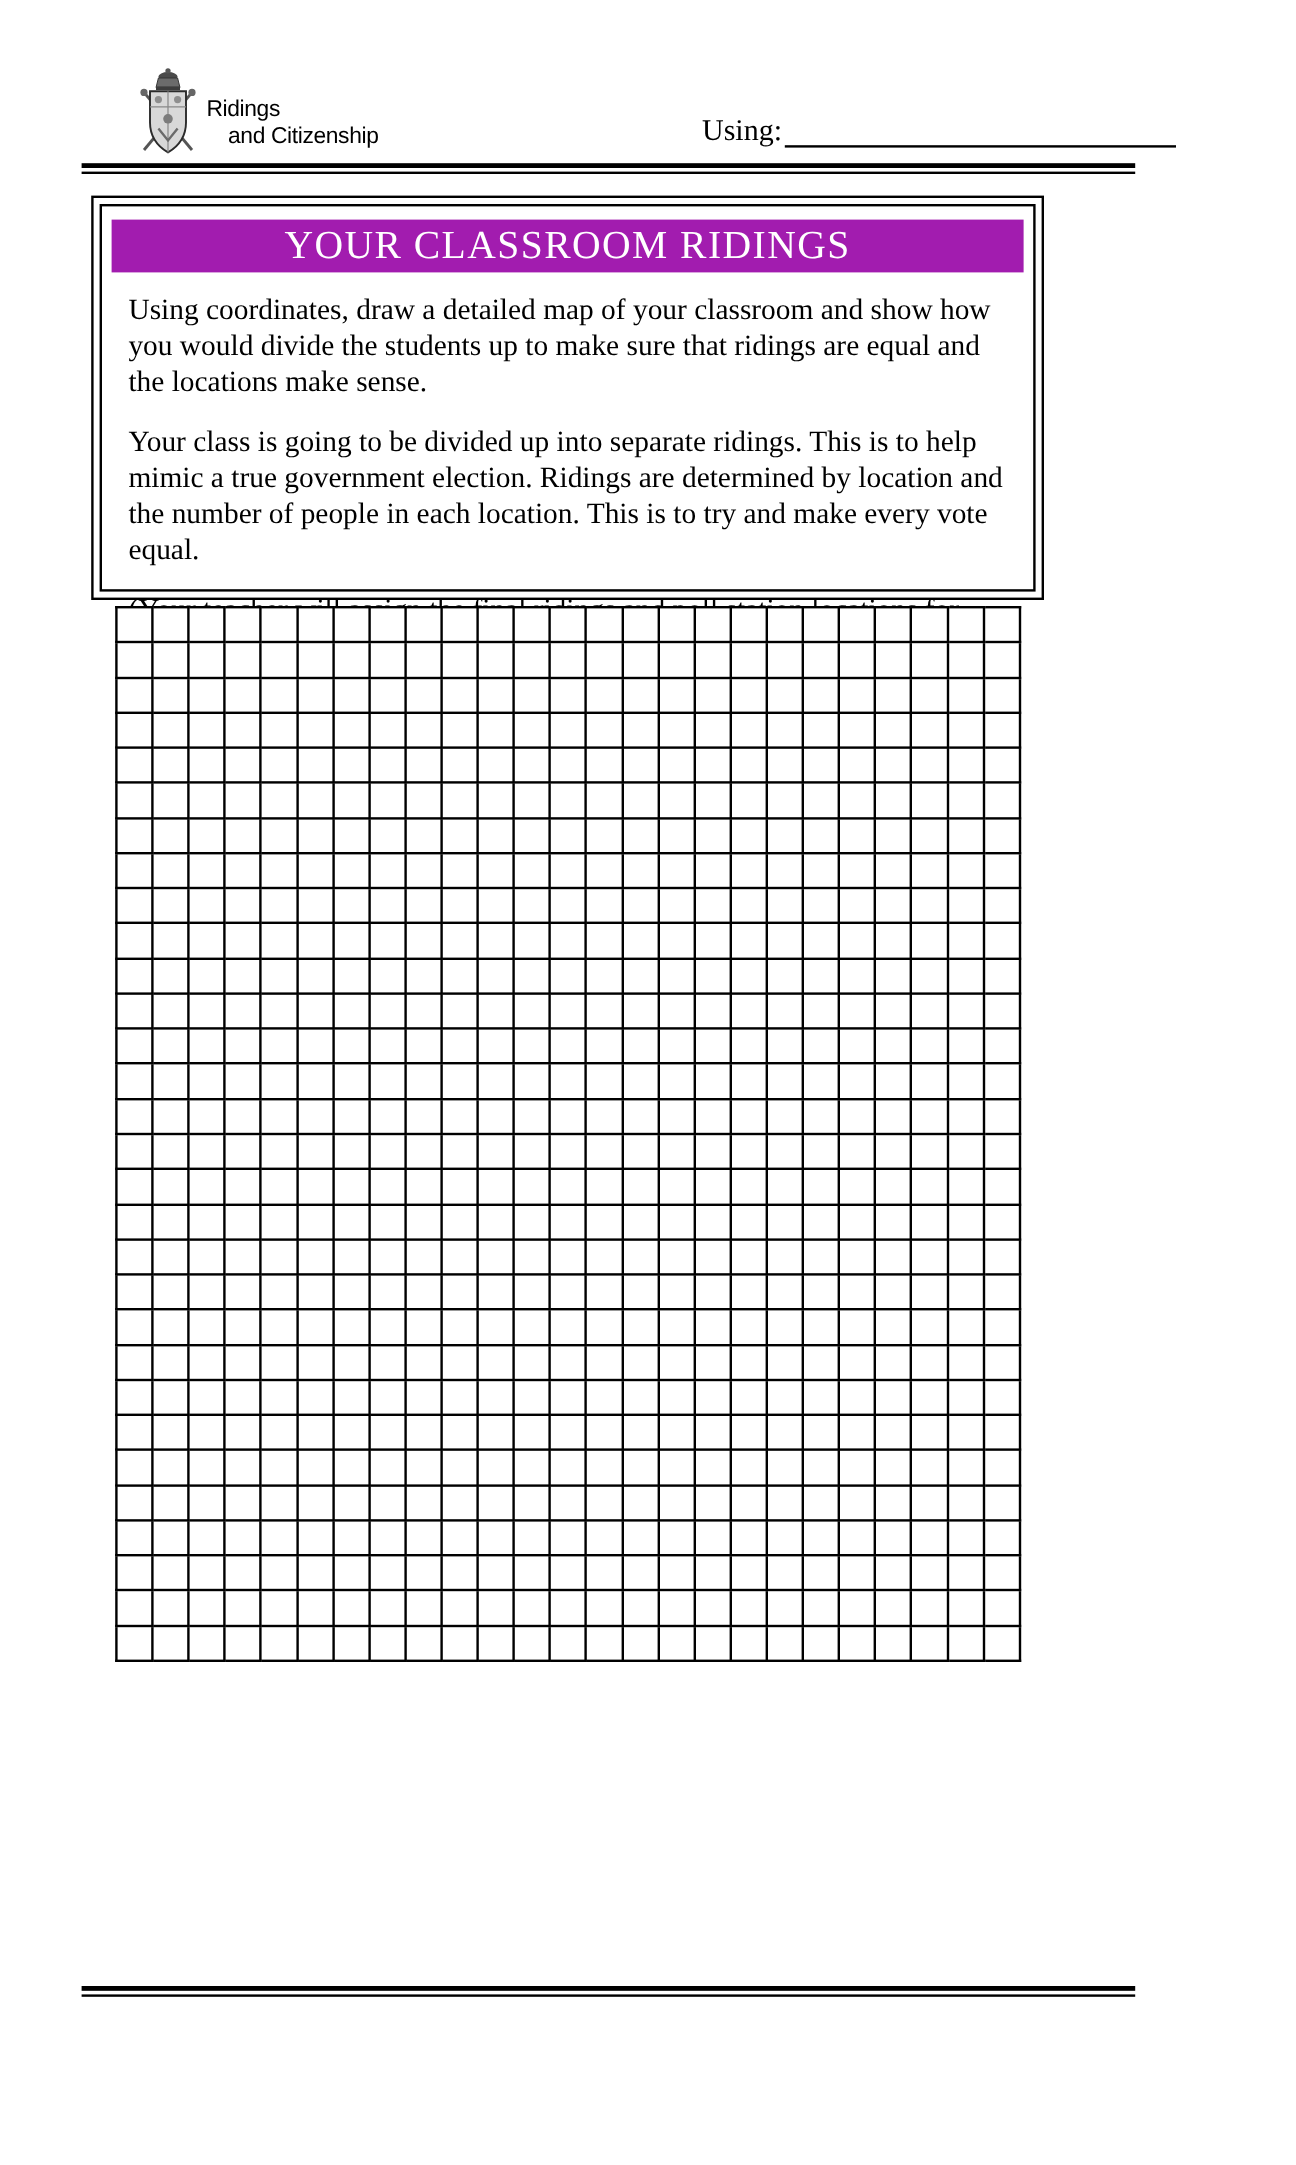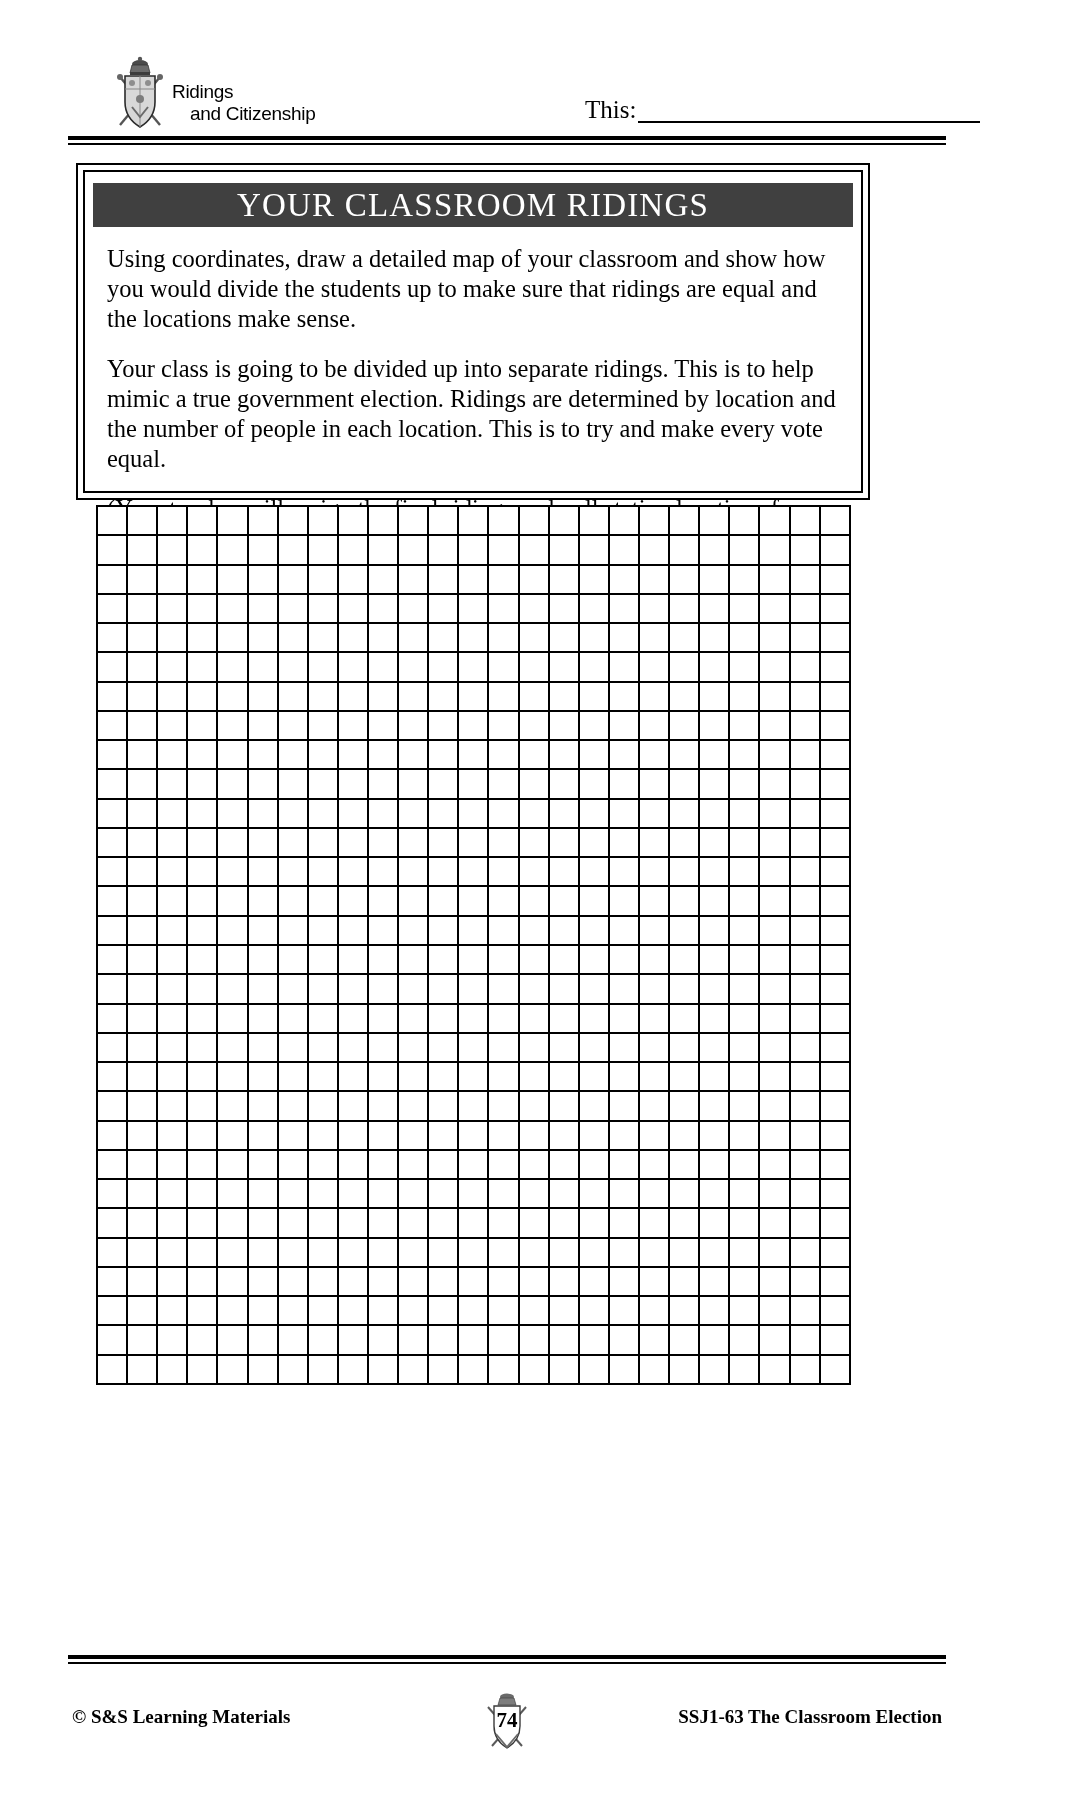--- a/index.html
+++ b/index.html
@@ -107,21 +107,21 @@
     box-sizing: border-box;
     background: #fff;
     padding: 0;
   }
   .title-band {
     position: absolute;
     left: 8px;
     right: 8px;
     top: 11px;
     height: 44px;
-    background: #404040;
+    background: #a21caf;
     color: #fff;
     display: flex;
     align-items: center;
     justify-content: center;
   }
   .title-band span {
     font-family: "Liberation Serif", serif;
     font-size: 33px;
     letter-spacing: 1.2px;
     line-height: 34px;
@@ -259,21 +259,21 @@
         <path d="M22 52 L30 62 L38 52" fill="none" stroke="#6a6a6a" stroke-width="2"></path>
       </svg>
     </div>
 
     <div class="brand-text">
       <div>Ridings</div>
       <div class="brand-line2">and Citizenship</div>
     </div>
 
     <div class="name-area">
-      <span class="name-label">This:</span>
+      <span class="name-label">Using:</span>
       <span class="name-rule"></span>
     </div>
   </div>
 
   <div class="header-rule"></div>
 
   <div class="instr-outer">
     <div class="instr-inner">
 
       <div class="title-band">
@@ -1101,31 +1101,14 @@
             <td></td>
             <td></td>
             <td></td>
           </tr>
         </tbody>
     </table>
   </div>
 
   <div class="footer-rule"></div>
 
-  <div class="footer">
-    <div class="footer-left">© S&amp;S Learning Materials</div>
-
-    <div class="footer-center">
-      <svg class="footer-crest-svg" width="70" height="66" viewBox="0 0 70 66" xmlns="http://www.w3.org/2000/svg">
-        <ellipse cx="35" cy="7" rx="7" ry="3.4" fill="#6a6a6a"></ellipse>
-        <path d="M28 8 L26 15 L44 15 L42 8 Z" fill="#7d7d7d" stroke="#444" stroke-width="0.7"></path>
-        <line x1="16" y1="17" x2="50" y2="56" stroke="#5a5a5a" stroke-width="2"></line>
-        <line x1="54" y1="17" x2="20" y2="56" stroke="#5a5a5a" stroke-width="2"></line>
-        <path d="M22 16 L48 16 L48 36 Q48 50 35 58 Q22 50 22 36 Z" fill="#ffffff" stroke="#3a3a3a" stroke-width="1.4"></path>
-        <path d="M24 44 L35 57 L46 44" fill="none" stroke="#6a6a6a" stroke-width="1.8"></path>
-      </svg>
-      <div class="page-number">74</div>
-    </div>
-
-    <div class="footer-right">SSJ1-63 The Classroom Election</div>
-  </div>
 
 </div>
 
 </body></html>

